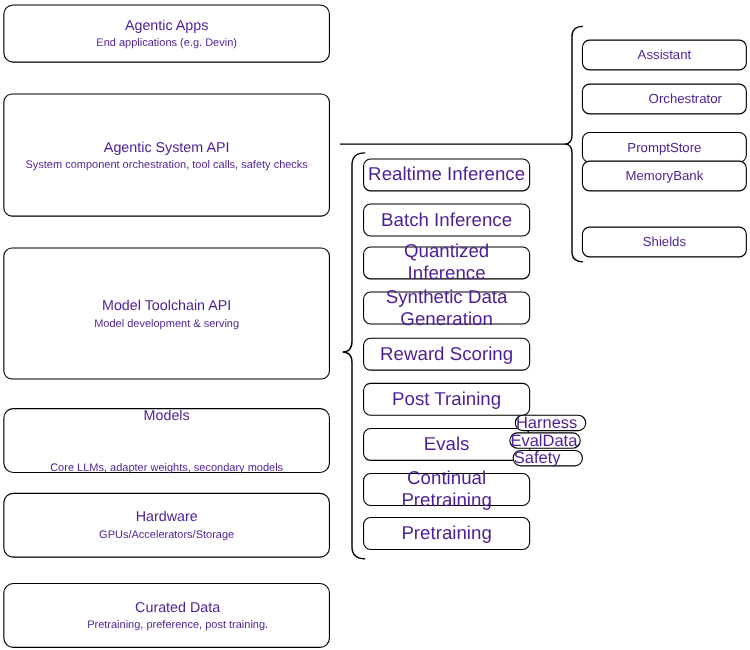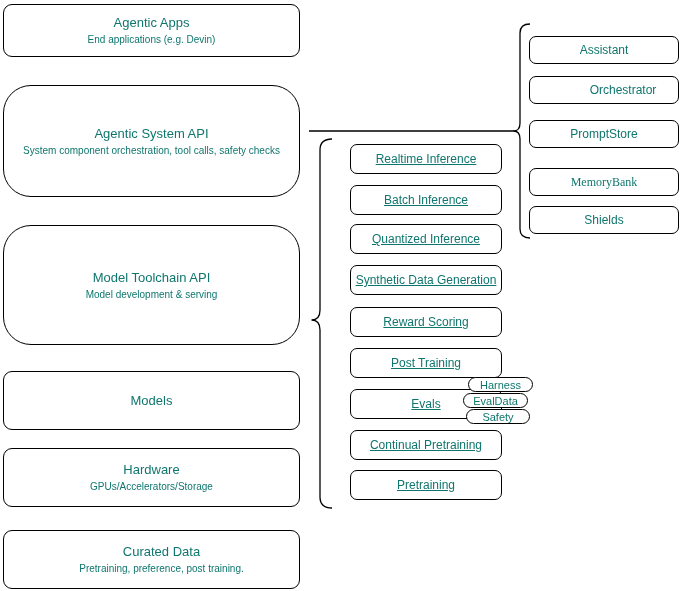--- a/index.html
+++ b/index.html
@@ -6,21 +6,21 @@
     margin: 0;
     padding: 0;
     background: #ffffff;
   }
   .canvas {
     position: relative;
     width: 682px;
     height: 591px;
     background: #ffffff;
     font-family: "Liberation Sans", sans-serif;
-    color: #0f766e;
+    color: #4c1d95;
     overflow: hidden;
   }
   .connectors {
     position: absolute;
     left: 0;
     top: 0;
     z-index: 1;
   }
   .node {
     position: absolute;
@@ -32,58 +32,57 @@
     align-items: center;
     justify-content: center;
     text-align: center;
     z-index: 2;
   }
   .big {
     left: 3px;
     width: 297px;
     border-radius: 9px;
   }
-  .big.round16 { border-radius: 28px; }
+  .big.round16 { border-radius: 8px; }
   .big .title {
     font-size: 13px;
     line-height: 15px;
     font-weight: 400;
   }
   .big .sub {
     font-size: 10px;
     line-height: 12px;
     margin-top: 4px;
     text-align: center;
   }
   .mid {
-    left: 350px;
+    left: 330px;
     width: 152px;
     height: 30px;
     border-radius: 7px;
-    font-size: 12px;
-    text-decoration: underline;
+    font-size: 17px;
   }
   .rightcol {
     left: 529px;
     width: 150px;
     height: 28px;
     border-radius: 7px;
     font-size: 12px;
   }
   .pill {
     position: absolute;
     box-sizing: border-box;
     height: 15px;
     border: 1.2px solid #000000;
     border-radius: 8px;
     background: #ffffff;
     display: flex;
     align-items: center;
-    justify-content: center;
-    font-size: 11px;
+    justify-content: flex-start;
+    font-size: 15px;
     z-index: 3;
   }
 </style>
 </head>
 <body>
 
 <div class="canvas">
 
   <svg class="connectors" width="682" height="591" viewBox="0 0 682 591">
     <path d="M 309 131 L 514 131" fill="none" stroke="#000000" stroke-width="1.3"></path>
@@ -101,20 +100,21 @@
     <div class="sub">System component orchestration, tool calls, safety checks</div>
   </div>
 
   <div class="node big round16" style="top:225px; height:120px;">
     <div class="title">Model Toolchain API</div>
     <div class="sub">Model development &amp; serving</div>
   </div>
 
   <div class="node big" style="top:371px; height:59px;gap:31px;">
     <div class="title">Models</div>
+    <div class="sub">Core LLMs, adapter weights, secondary models</div>
   </div>
 
   <div class="node big" style="top:448px; height:59px;">
     <div class="title">Hardware</div>
     <div class="sub">GPUs/Accelerators/Storage</div>
   </div>
 
   <div class="node big" style="top:530px; height:59px;padding-left:20px;">
     <div class="title">Curated Data</div>
     <div class="sub">Pretraining, preference, post training.</div>
@@ -160,20 +160,20 @@
 
   <div class="node rightcol" style="top:36px;">
     <span>Assistant</span>
   </div>
   <div class="node rightcol" style="top:76px;padding-left:38px;">
     <span>Orchestrator</span>
   </div>
   <div class="node rightcol" style="top:120px;">
     <span>PromptStore</span>
   </div>
-  <div class="node rightcol" style="top:168px;font-family:Liberation Serif, serif;">
+  <div class="node rightcol" style="top:146px;">
     <span>MemoryBank</span>
   </div>
   <div class="node rightcol" style="top:206px;">
     <span>Shields</span>
   </div>
 
 </div>
 
 </body></html>

